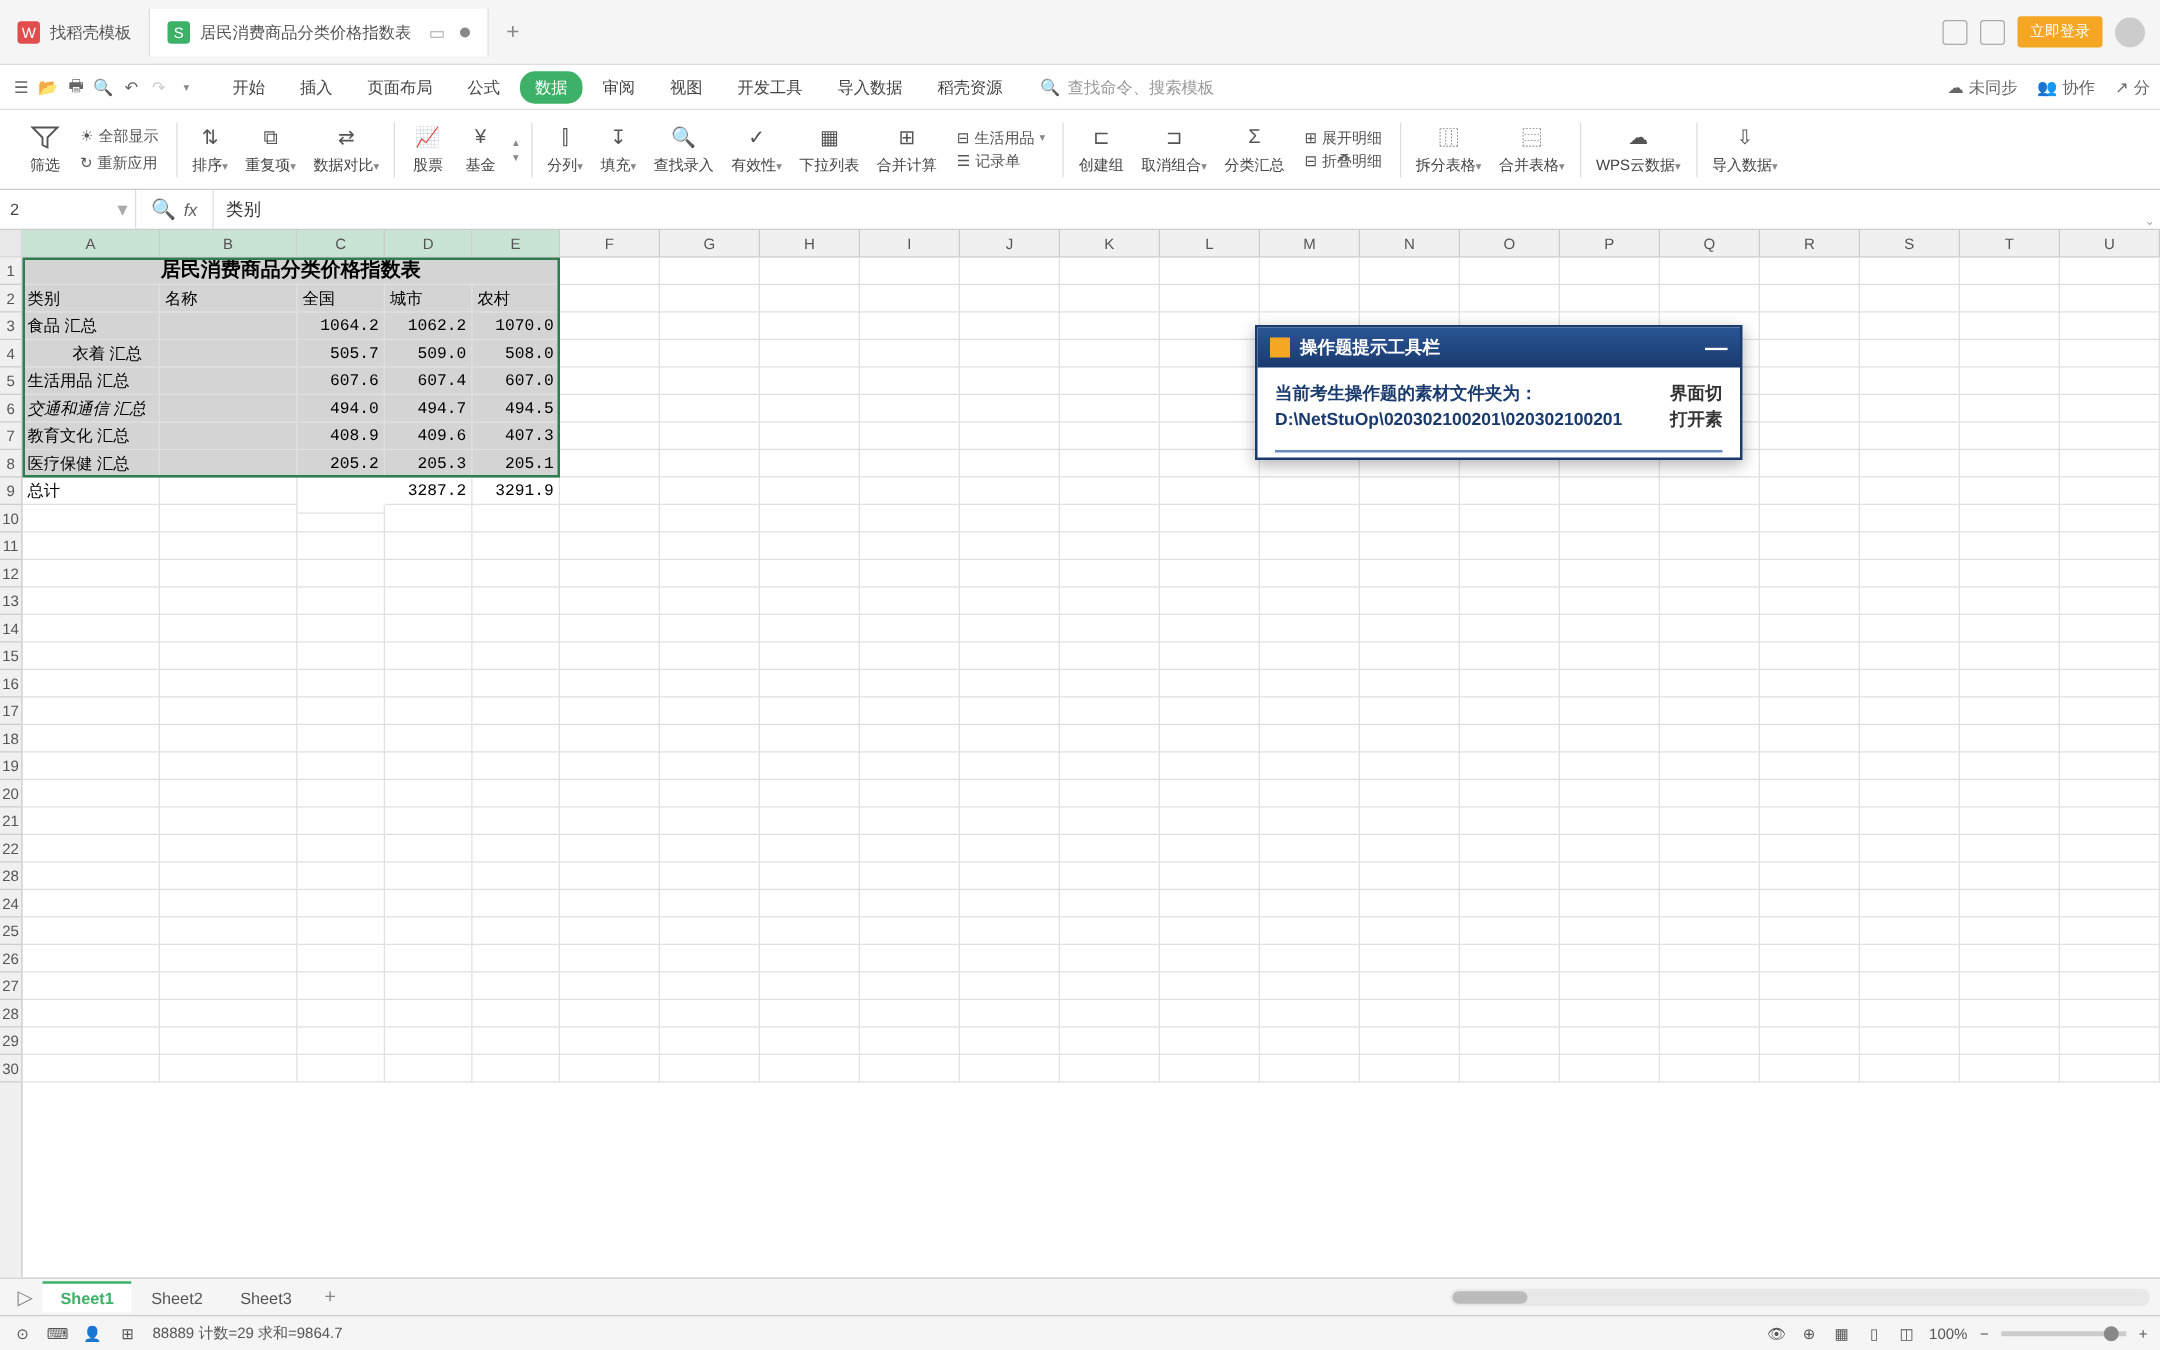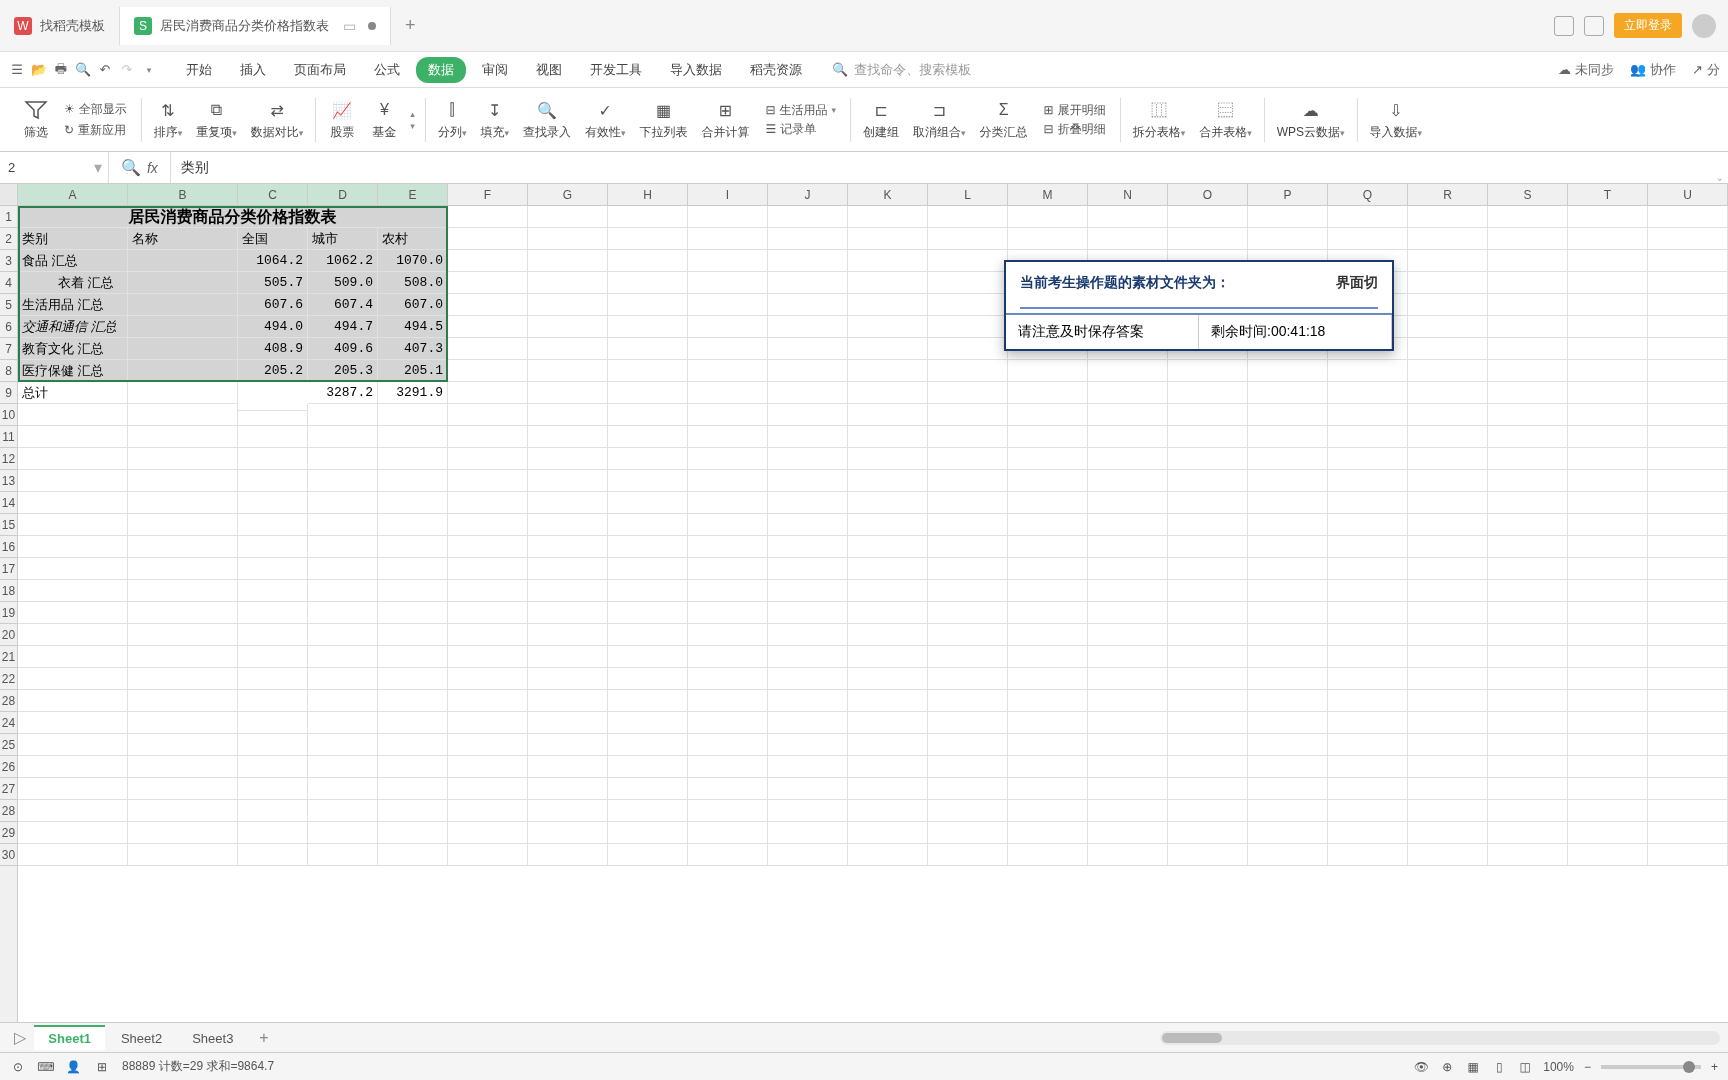--- a/index.html
+++ b/index.html
@@ -1045,28 +1045,30 @@
           <div class="cell" style="width: 80px;"></div>
           <div class="cell" style="width: 80px;"></div>
           <div class="cell" style="width: 80px;"></div>
         </div>
         <div class="selection-border" style="top:0;left:0;width:430px;height:176px"></div>
     </div>
   </div>
 </div>
 
 <div class="task-panel">
+  <div class="tp-header">
+    <span class="tp-header-icon"></span>
+    <span>操作题提示工具栏</span>
+    <span class="tp-min">—</span>
+  </div>
   <div class="tp-info">
     <div><span>当前考生操作题的素材文件夹为：</span><span class="tp-info-right">界面切</span></div>
+    <div><span>D:\NetStuOp\020302100201\020302100201</span><span class="tp-info-right">打开素</span></div>
   </div>
   <div class="tp-divider"></div>
-  <div class="tp-footer">
-    <div class="tp-foot-cell">请注意及时保存答案</div>
-    <div class="tp-foot-cell">剩余时间:00:41:18</div>
-  </div>
 </div>
 
 <div class="sheet-tabs">
   <span class="st-nav">▷</span>
   <span class="sheet-tab active">Sheet1</span>
   <span class="sheet-tab">Sheet2</span>
   <span class="sheet-tab">Sheet3</span>
   <span class="st-add">+</span>
   <div class="h-scroll">
       <div class="h-thumb"></div>

